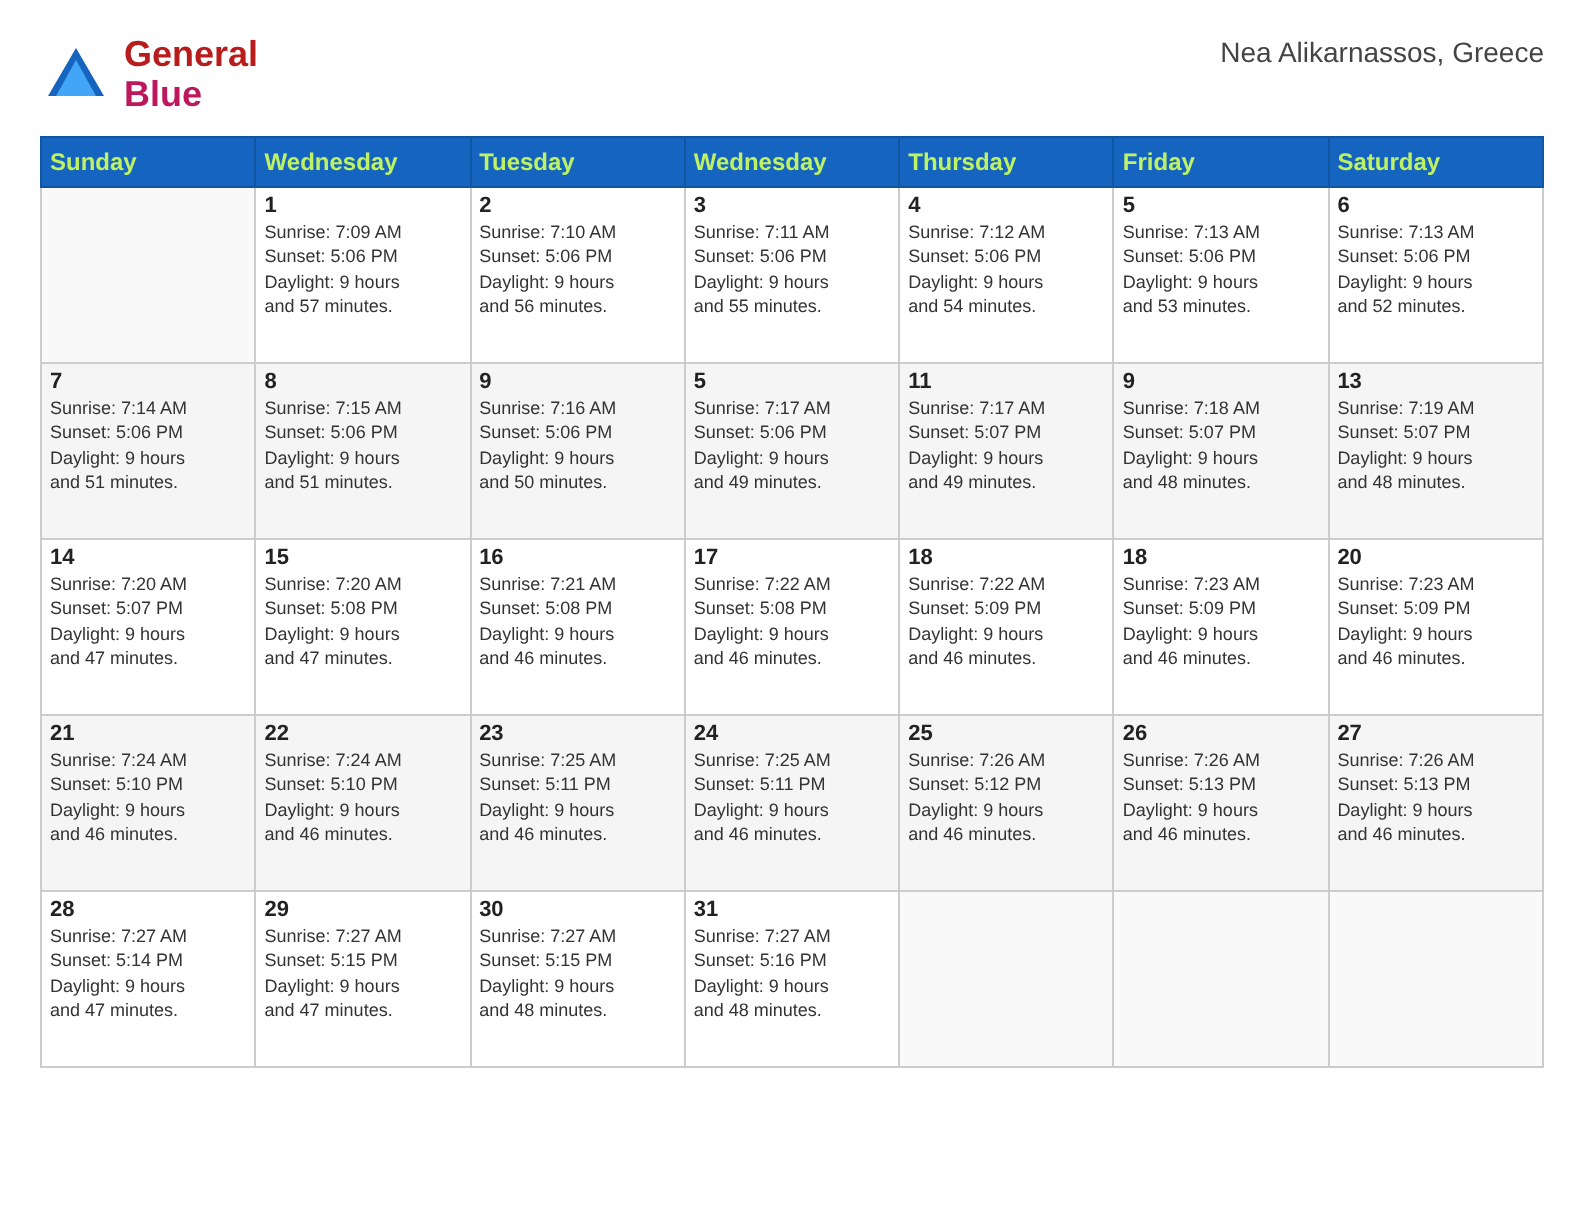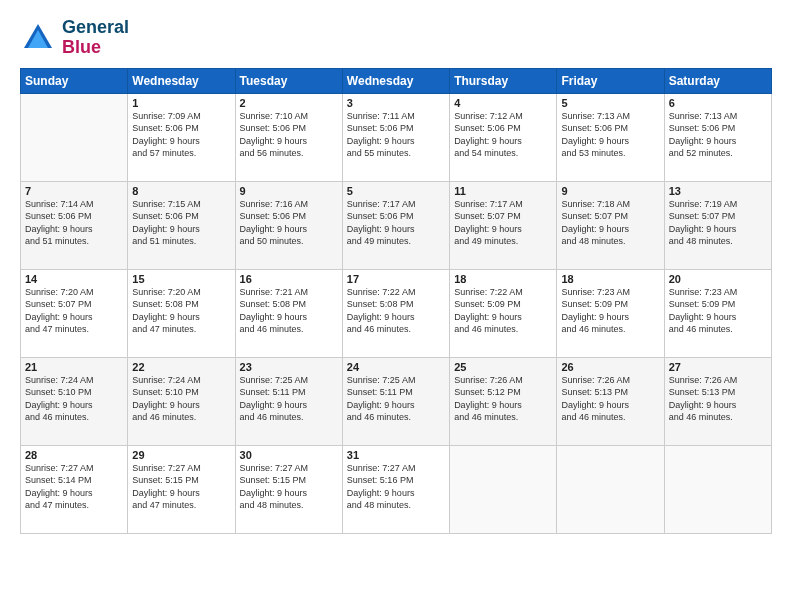--- a/index.html
+++ b/index.html
@@ -25,21 +25,21 @@
     .logo {
       display: flex;
       align-items: center;
       gap: 6px;
     }
     .logo-text {
       font-size: 18px;
       font-weight: bold;
       line-height: 1.1;
     }
-    .logo-text .general { color: #0c4a6e; }
+    .logo-text .general { color: #b91c1c; }
     .logo-text .blue { color: #be185d; }
     .logo-icon {
       width: 36px;
       height: 36px;
     }
     .title-area {
       text-align: right;
     }
     .month-title {
       font-size: 32px;
@@ -51,21 +51,21 @@
       font-size: 14px;
       color: #444;
     }
     .calendar {
       width: 100%;
       border-collapse: collapse;
       border: 1px solid #ccc;
     }
     .calendar th {
       background: #1565c0;
-      color: #ffffff;
+      color: #bef264;
       font-size: 12px;
       font-weight: bold;
       padding: 5px 4px;
       text-align: left;
       border: 1px solid #1055a0;
     }
     .calendar td {
       vertical-align: top;
       border: 1px solid #ccc;
       padding: 3px 4px;
@@ -103,20 +103,21 @@
       <svg class="logo-icon" viewBox="0 0 36 36">
         <polygon points="18,4 32,28 4,28" fill="#1565c0"></polygon>
         <polygon points="18,10 28,28 8,28" fill="#42a5f5"></polygon>
       </svg>
       <div class="logo-text">
         <span class="general">General</span><br>
         <span class="blue">Blue</span>
       </div>
     </div>
     <div class="title-area">
+      <div class="subtitle">Nea Alikarnassos, Greece</div>
     </div>
   </div>
 
   <table class="calendar">
     <thead>
       <tr>
         <th>Sunday</th>
         <th>Wednesday</th>
         <th>Tuesday</th>
         <th>Wednesday</th>

